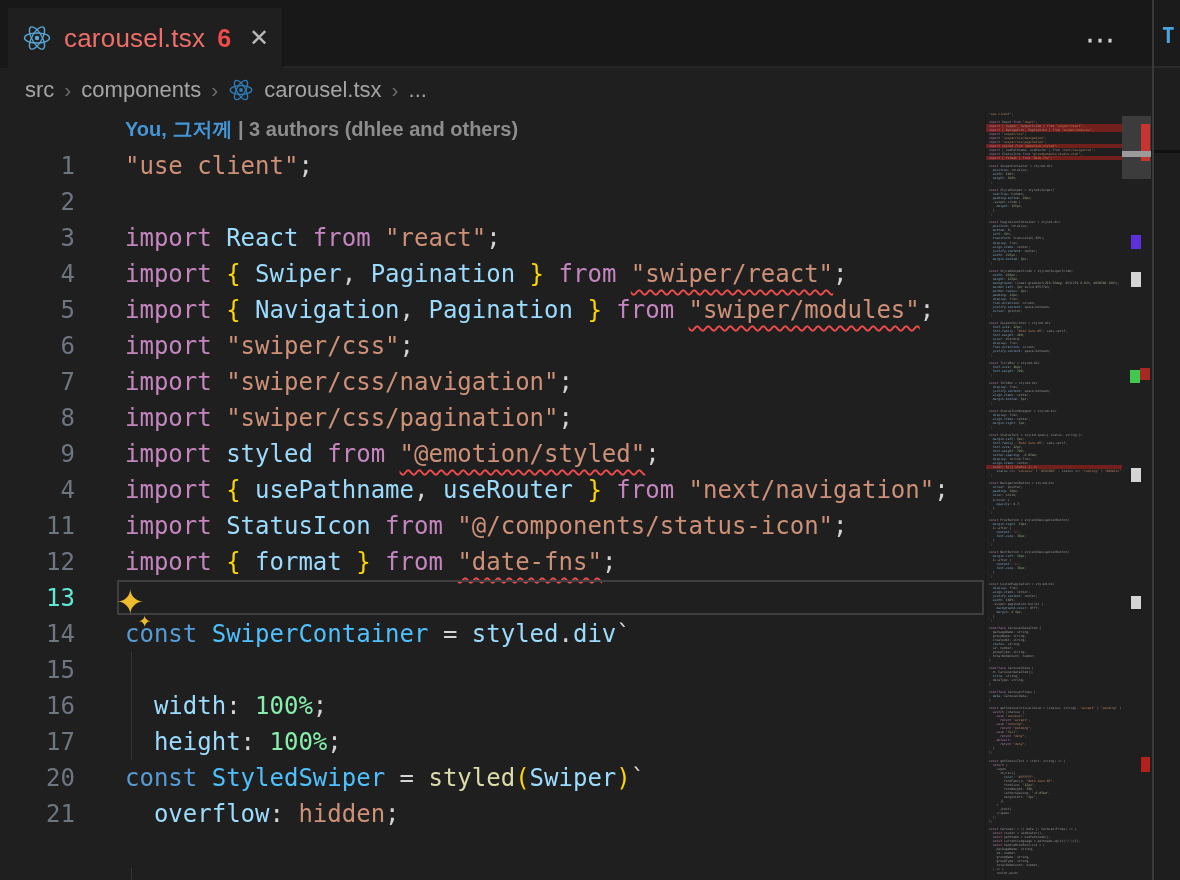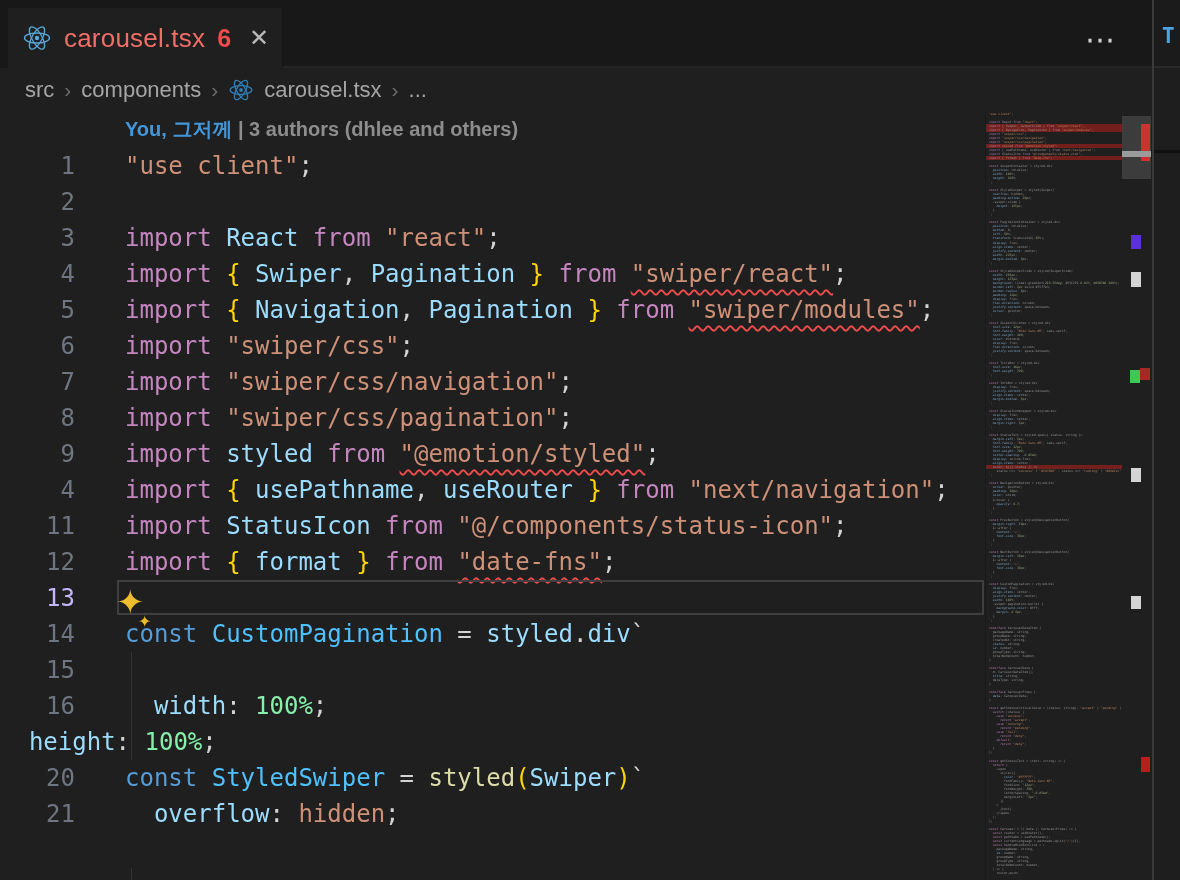--- a/index.html
+++ b/index.html
@@ -28,21 +28,21 @@
   .editor { position:absolute; left:0; top:112px; width:985px; height:768px; background:#1f1f1f;
             font-family:"DejaVu Sans Mono", monospace; }
   .codelens { position:absolute; left:125px; top:4px; font-family:"Liberation Sans", sans-serif;
               font-size:20px; white-space:pre;font-weight:bold; }
   .codelens .lens-link { color:#4596d7; cursor:pointer; }
   .codelens .lens-rest { color:#8d8d8d; }
   .code-rows { position:absolute; left:0; top:36px; width:985px; }
   .code-row { position:relative; height:36px; display:flex; }
   .gutter { width:125px; padding-right:50px; text-align:right; font-size:24px; line-height:36px; color:#6e7681; flex:none; }
   .code-text { font-size:24px; line-height:36px; white-space:pre; }
-  .code-row.current .gutter { color:#c4b5fd; }
+  .code-row.current .gutter { color:#5eead4; }
   .current-box { position:absolute; left:117px; top:0; width:867px; height:35px; border:2px solid #3f3f41; }
 
   .tk-kw   { color:#C586C0; }
   .tk-kw2  { color:#569CD6; }
   .tk-id   { color:#9CDCFE; }
   .tk-prop { color:#9CDCFE; }
   .tk-cname{ color:#4FC1FF; }
   .tk-fn   { color:#DCDCAA; }
   .tk-str  { color:#CE9178; }
   .tk-stru { color:#CE9178; text-decoration:underline wavy #f14c4c 2px; text-underline-offset:7px; }
@@ -173,30 +173,31 @@
           <div class="gutter">12</div>
           <div class="code-text"><span class="tk-kw">import </span><span class="tk-br">{ </span><span class="tk-id">format</span><span class="tk-br"> } </span><span class="tk-kw">from </span><span class="tk-stru">"date-fns"</span><span class="tk-pun">;</span></div>
         </div>
         <div class="code-row current">
           <div class="gutter">13</div>
           <div class="code-text"></div>
           <div class="current-box"></div>
         </div>
         <div class="code-row">
           <div class="gutter">14</div>
-          <div class="code-text"><span class="tk-kw2">const </span><span class="tk-cname">CustomPagination</span><span class="tk-pun"> = </span><span class="tk-id">styled</span><span class="tk-pun">.</span><span class="tk-id">div</span><span class="tk-pun">`</span></div>
+          <div class="code-text"><span class="tk-kw2">const </span><span class="tk-cname">SwiperContainer</span><span class="tk-pun"> = </span><span class="tk-id">styled</span><span class="tk-pun">.</span><span class="tk-id">div</span><span class="tk-pun">`</span></div>
         </div>
         <div class="code-row">
           <div class="gutter">15</div>
         </div>
         <div class="code-row">
           <div class="gutter">16</div>
           <div class="code-text"><span class="tk-pun">  </span><span class="tk-prop">width</span><span class="tk-pun">: </span><span class="tk-num">100%</span><span class="tk-pun">;</span></div>
         </div>
         <div class="code-row">
+          <div class="gutter">17</div>
           <div class="code-text"><span class="tk-pun">  </span><span class="tk-prop">height</span><span class="tk-pun">: </span><span class="tk-num">100%</span><span class="tk-pun">;</span></div>
         </div>
         <div class="code-row">
           <div class="gutter">20</div>
           <div class="code-text"><span class="tk-kw2">const </span><span class="tk-cname">StyledSwiper</span><span class="tk-pun"> = </span><span class="tk-fn">styled</span><span class="tk-br">(</span><span class="tk-id">Swiper</span><span class="tk-br">)</span><span class="tk-pun">`</span></div>
         </div>
         <div class="code-row">
           <div class="gutter">21</div>
           <div class="code-text"><span class="tk-pun">  </span><span class="tk-prop">overflow</span><span class="tk-pun">: </span><span class="tk-str">hidden</span><span class="tk-pun">;</span></div>
         </div>

